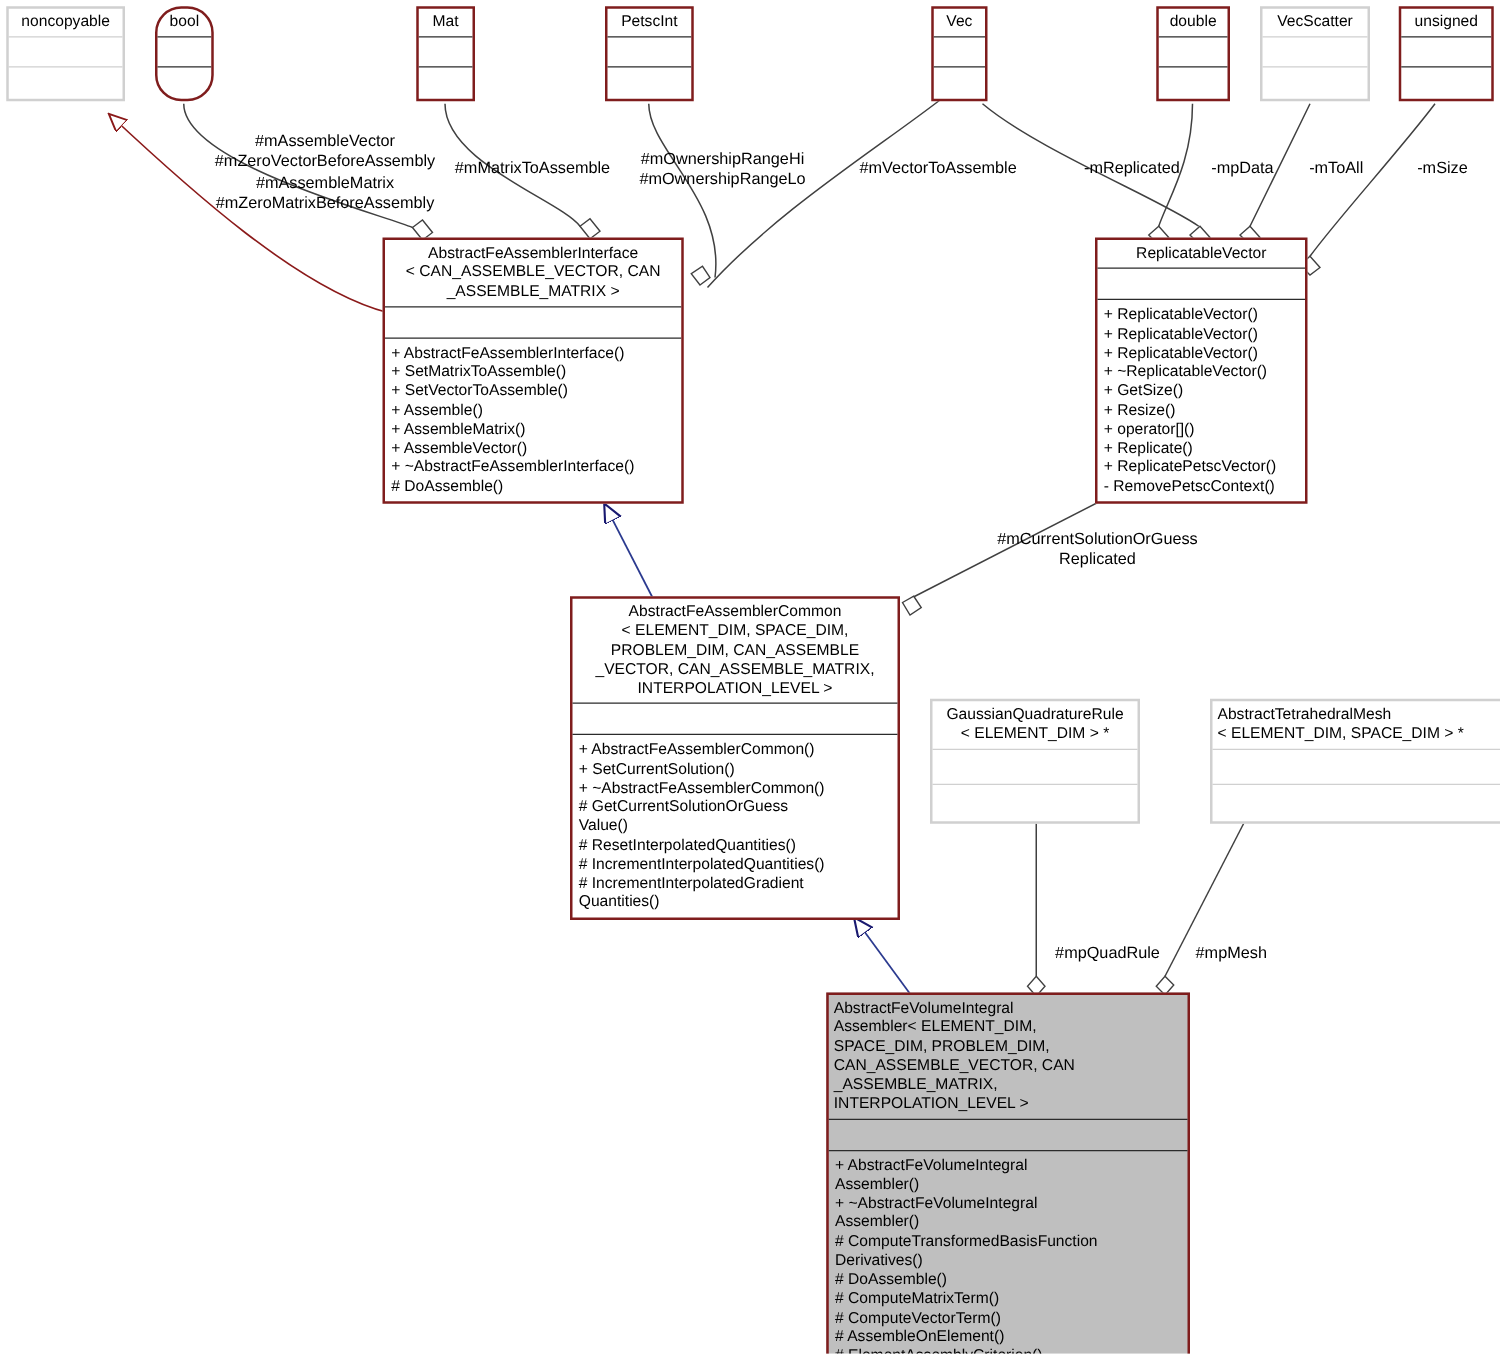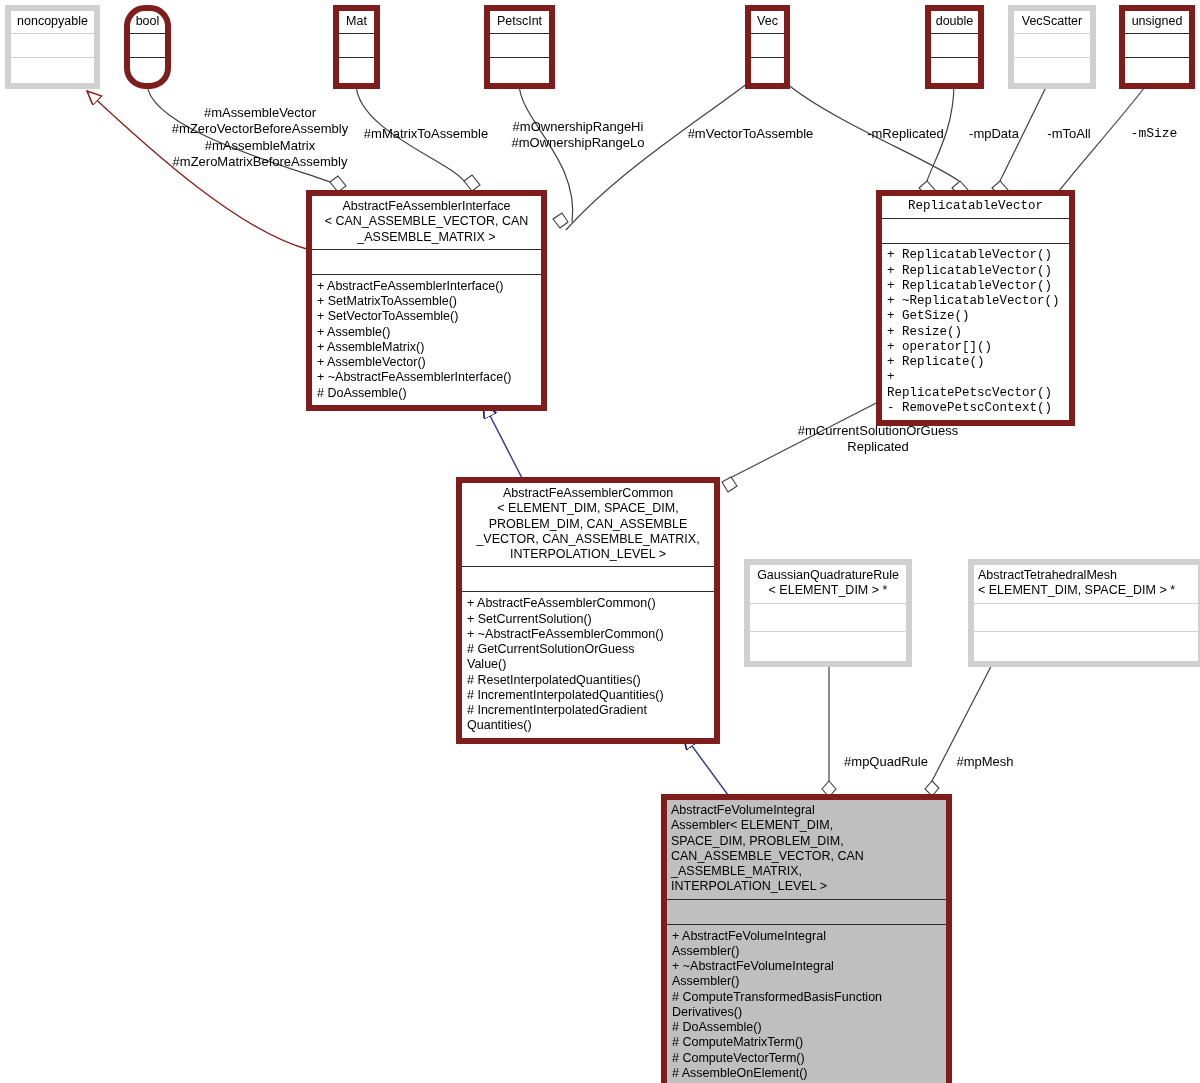--- a/index.html
+++ b/index.html
@@ -20,21 +20,21 @@
     left: 0;
     top: 0;
     width: 1200px;
     height: 1083px;
     pointer-events: none;
   }
   .node {
     position: absolute;
     box-sizing: border-box;
     background: #ffffff;
-    border: 6px solid #7f1d1d;
+    border: 2px solid #7f1d1d;
     font-size: 12.5px;
     color: #000000;
     line-height: 1.22;
   }
   .node.faded {
     border-color: #d0d0d0;
   }
   .node.shaded {
     background: #bfbfbf;
   }
@@ -210,21 +210,21 @@
     <div class="sep ops">+ AbstractFeAssemblerInterface()
 + SetMatrixToAssemble()
 + SetVectorToAssemble()
 + Assemble()
 + AssembleMatrix()
 + AssembleVector()
 + ~AbstractFeAssemblerInterface()
 # DoAssemble()</div>
   </div>
 
-  <div class="node" style="left:876px; top:190px; width:199px;font-family:Liberation Mono, monospace;">
+  <div class="node" style="left:876px; top:190px; width:170px;">
     <div class="title">ReplicatableVector</div>
     <div class="sep attrs" style="min-height:18px;"></div>
     <div class="sep ops">+ ReplicatableVector()
 + ReplicatableVector()
 + ReplicatableVector()
 + ~ReplicatableVector()
 + GetSize()
 + Resize()
 + operator[]()
 + Replicate()
@@ -295,21 +295,21 @@
 #mOwnershipRangeLo</div>
 
   <div class="edge-label" style="left:684px; top:126px; width:133px;">#mVectorToAssemble</div>
 
   <div class="edge-label" style="left:863px; top:126px; width:85px;">-mReplicated</div>
 
   <div class="edge-label" style="left:960px; top:126px; width:68px;">-mpData</div>
 
   <div class="edge-label" style="left:1038px; top:126px; width:62px;">-mToAll</div>
 
-  <div class="edge-label" style="left:1124px; top:126px; width:60px;font-family:Liberation Mono, monospace;">-mSize</div>
+  <div class="edge-label" style="left:1124px; top:126px; width:60px;">-mSize</div>
 
   <div class="edge-label" style="left:795px; top:423px; width:166px;">#mCurrentSolutionOrGuess
 Replicated</div>
 
   <div class="edge-label" style="left:831px; top:754px; width:110px;">#mpQuadRule</div>
 
   <div class="edge-label" style="left:945px; top:754px; width:80px;">#mpMesh</div>
 
 </div>
 

